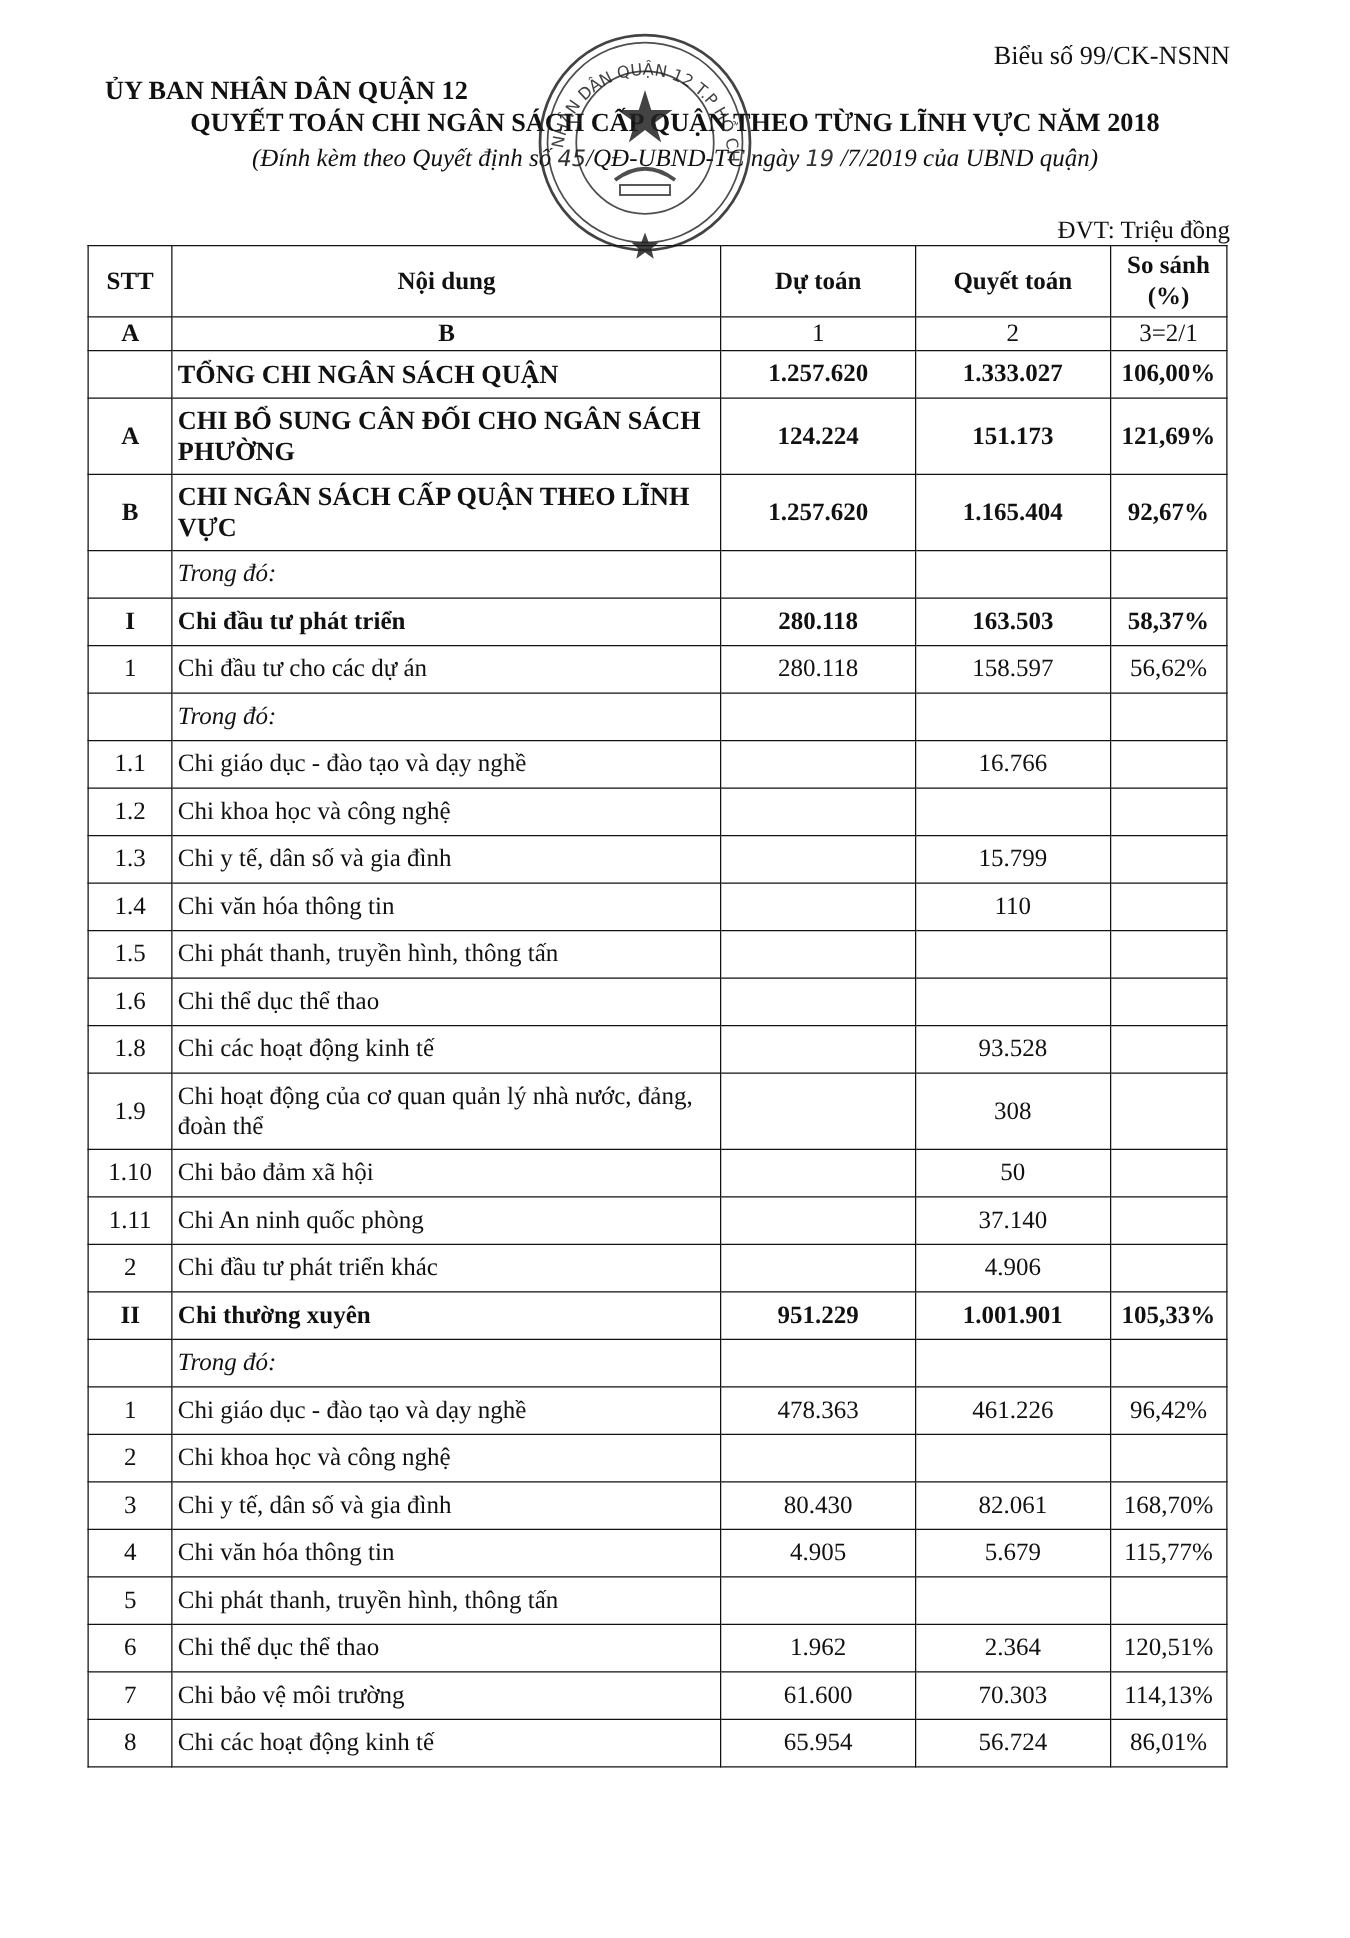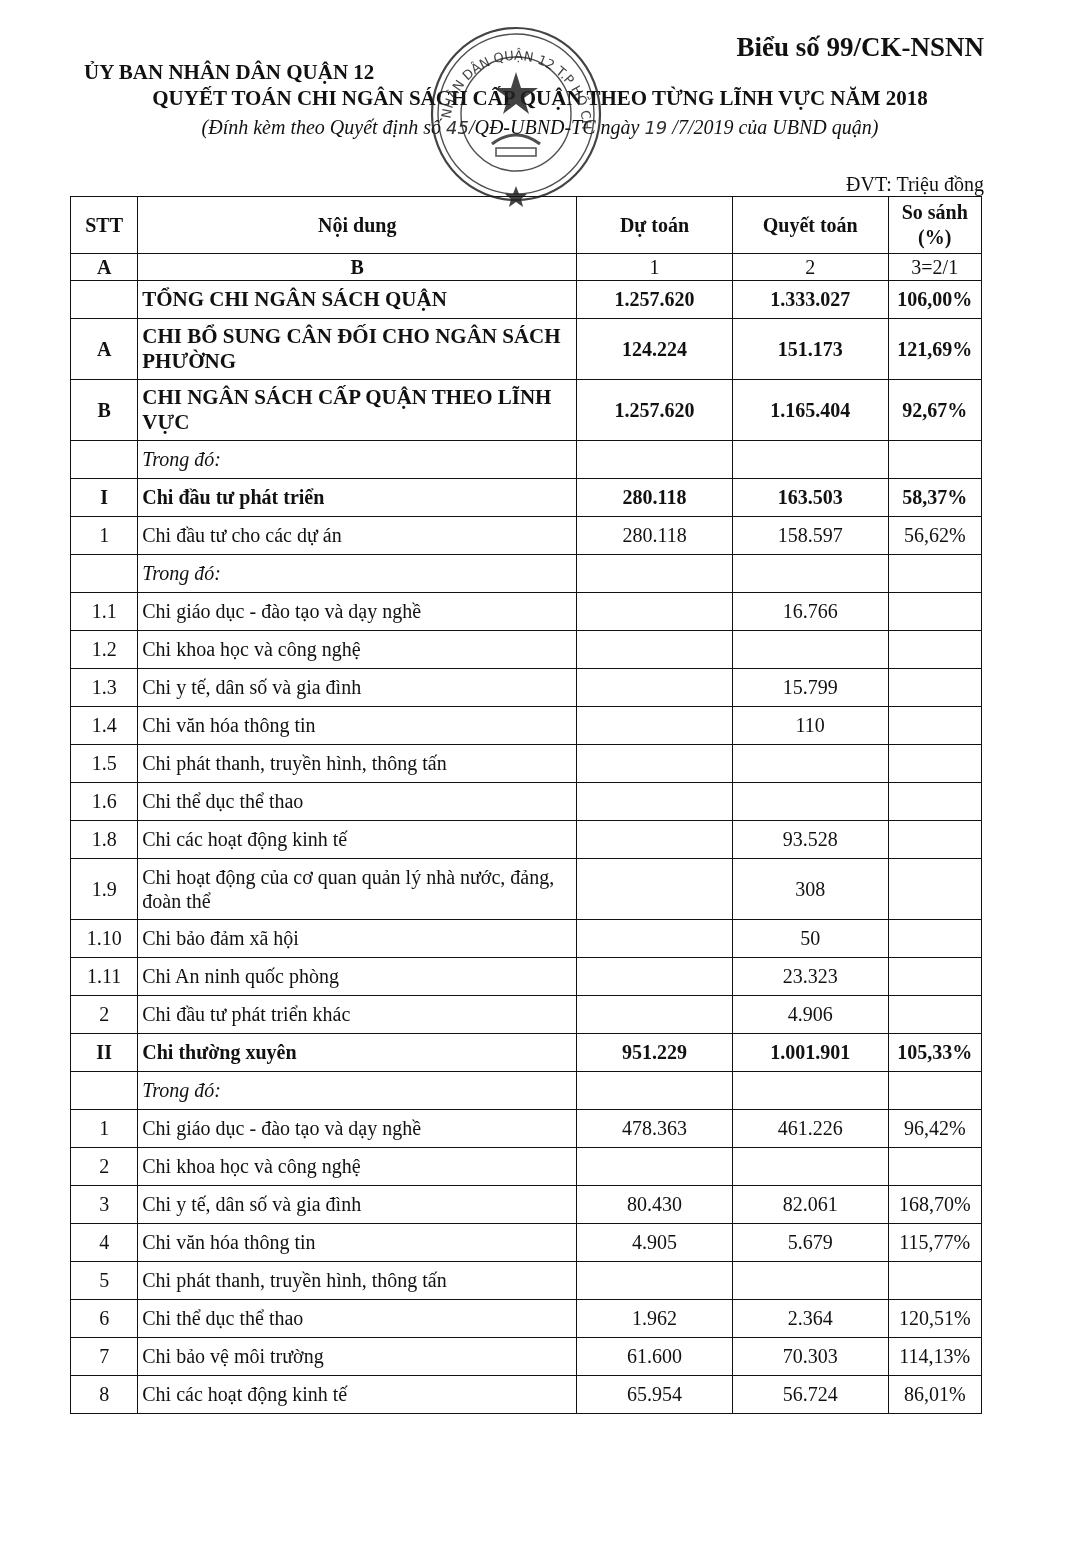--- a/index.html
+++ b/index.html
@@ -1,21 +1,21 @@
 <!DOCTYPE html>
 <html><head>
   <meta charset="utf-8">
   <style>
     html, body { margin: 0; padding: 0; background: #ffffff; }
     body {
       width: 1080px; height: 1550px; position: relative; overflow: hidden;
       font-family: "Liberation Serif", "DejaVu Serif", serif; color: #111;
     }
     .hdr-left { position: absolute; left: 84px; top: 32px; font-size: 21px; font-weight: bold; margin-top: 28px; }
-    .hdr-right { position: absolute; right: 96px; top: 32px; font-size: 27px; font-weight: bold; }
+    .hdr-right { position: absolute; right: 96px; top: 32px; font-size: 21px; font-weight: normal; }
     .title { position: absolute; left: 0; width: 1080px; top: 86px; text-align: center; font-size: 21px; font-weight: bold; }
     .subtitle { position: absolute; left: 0; width: 1080px; top: 116px; text-align: center; font-size: 20px; font-style: italic; }
     .subtitle .hand { font-family: "DejaVu Sans", sans-serif; font-size: 18px; color: #333; }
     .unit { position: absolute; right: 96px; top: 173px; font-size: 20px; }
     .stamp { position: absolute; left: 428px; top: 26px; width: 176px; height: 182px; pointer-events: none; }
     table.main {
       position: absolute; left: 70px; top: 196px; width: 912px;
       border-collapse: collapse; font-size: 20px;
     }
     table.main td, table.main th {
@@ -187,21 +187,21 @@
         <td class="c-stt">1.10</td>
         <td class="c-desc">Chi bảo đảm xã hội</td>
         <td class="c-est"></td>
         <td class="c-fin">50</td>
         <td class="c-pct"></td>
       </tr>
       <tr class="">
         <td class="c-stt">1.11</td>
         <td class="c-desc">Chi An ninh quốc phòng</td>
         <td class="c-est"></td>
-        <td class="c-fin">23.323</td>
+        <td class="c-fin">37.140</td>
         <td class="c-pct"></td>
       </tr>
       <tr class="">
         <td class="c-stt">2</td>
         <td class="c-desc">Chi đầu tư phát triển khác</td>
         <td class="c-est"></td>
         <td class="c-fin">4.906</td>
         <td class="c-pct"></td>
       </tr>
       <tr class="bold">

